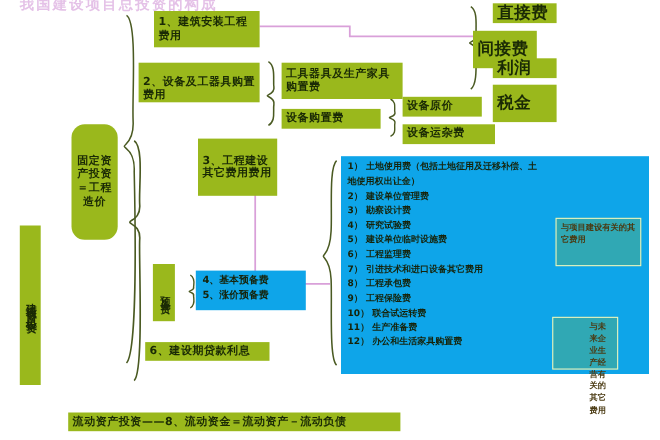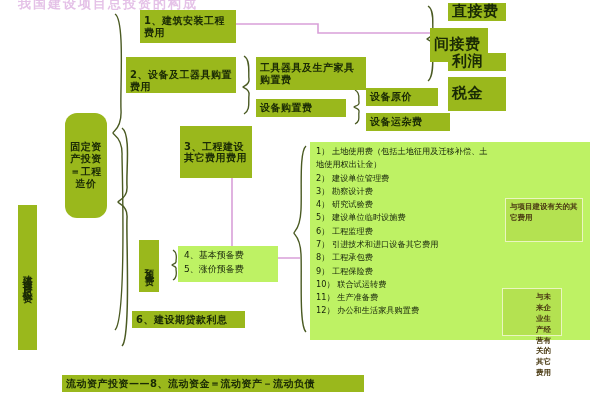--- a/index.html
+++ b/index.html
@@ -34,24 +34,24 @@
     opacity:.55;
   }
   .vert{
     writing-mode:vertical-rl;
     text-orientation:upright;
     letter-spacing:3px;
     justify-content:center;
   }
   .listbox{
     position:absolute;
-    background:#bef264;
+    background:#0ea5e9;
     color:#16230a;
     font-size:8.2px;
-    font-weight:normal;
+    font-weight:bold;
     line-height:1.62;
     padding:3px 6px 2px 6px;
     box-sizing:border-box;
   }
   .listbox div{white-space:nowrap;}
   .listbox div.wrap{white-space:normal;}
   .note{
     position:absolute;
     border:1.5px solid #eaf5c0;
     color:#4a3a12;

